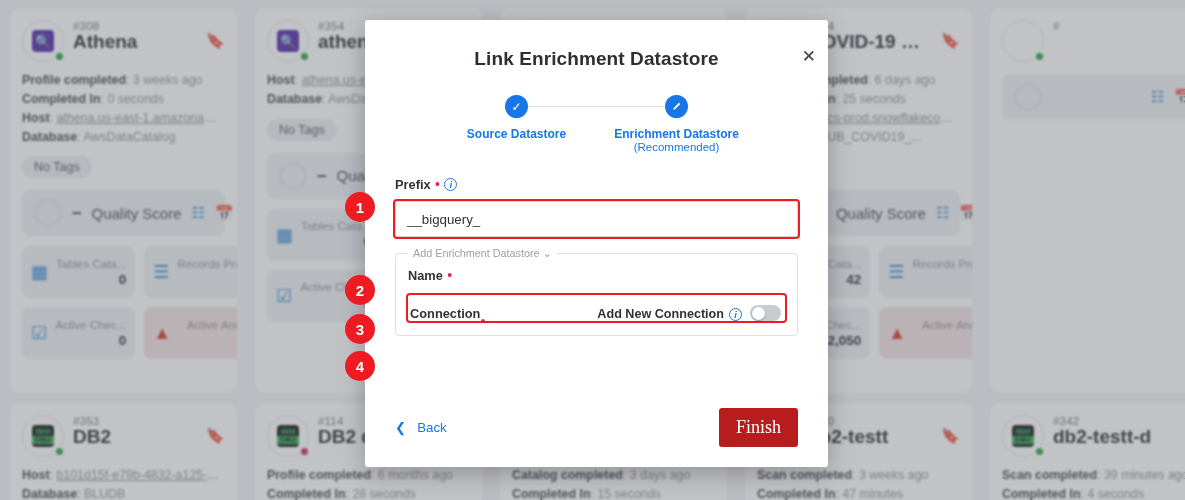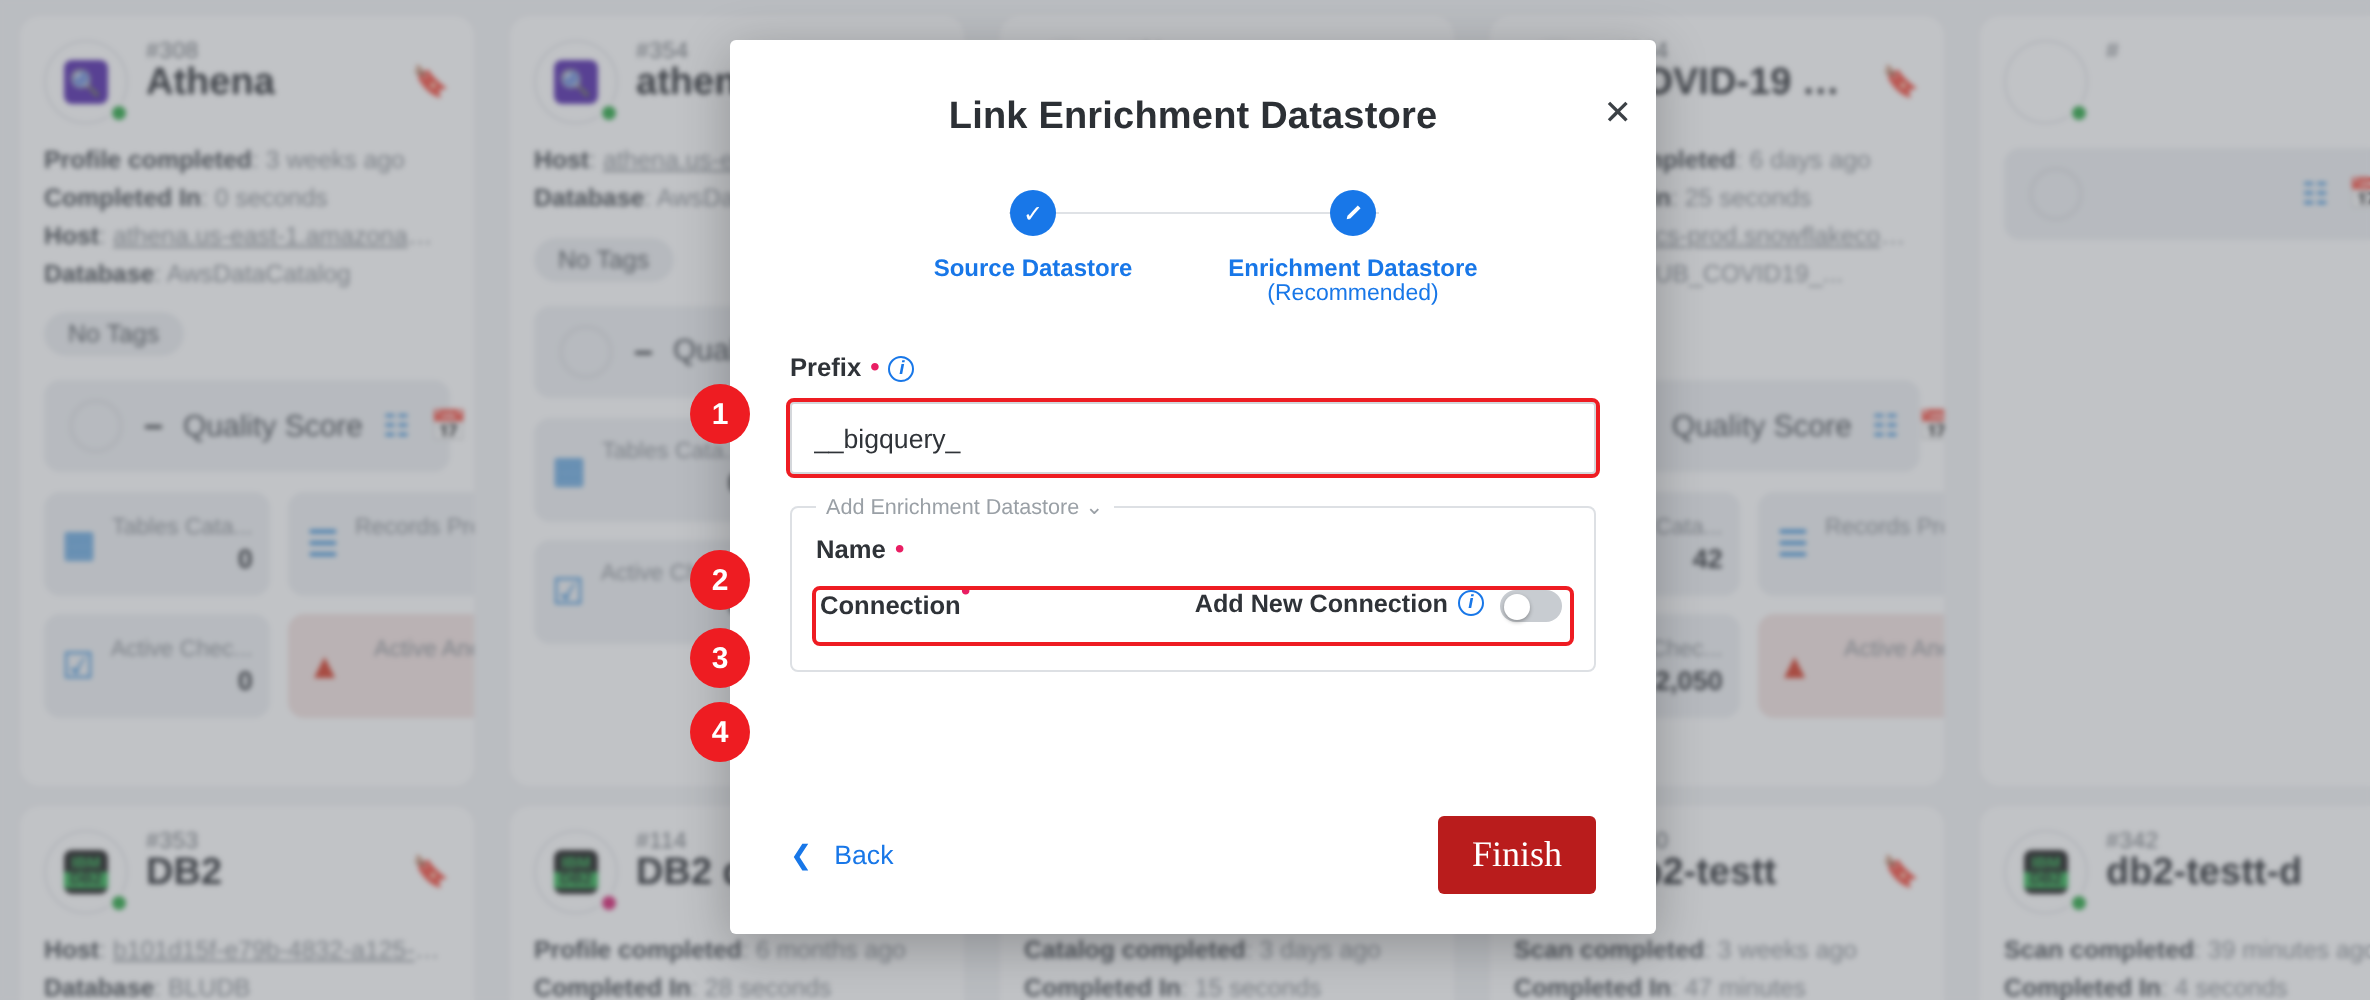--- a/index.html
+++ b/index.html
@@ -170,21 +170,21 @@
   .hl { outline: 2.5px solid #ee1c22; outline-offset: 0px; border-radius: 2px; }
 
   fieldset.group {
     margin-top: 10px; border: 1px solid #dde0e4; border-radius: 4px;
     padding: 6px 12px 14px 12px;
   }
   fieldset.group legend {
     font-size: 10.8px; color: #9aa0a6; padding: 0 5px;
   }
   .conn-row {
-    margin-top: 11px; display: flex; align-items: flex-start;
+    margin-top: 11px; display: flex; align-items: flex-end;
     height: 26px; padding: 0 4px 0 2px;
   }
   .conn-spacer { flex: 1; }
   .add-conn { font-size: 12.6px; color: #2f3338; font-weight: 600; }
   .toggle {
     width: 31px; height: 16px; border-radius: 9px; background: #c8ccd1;
     position: relative; margin-left: 8px; flex: none;
   }
   .toggle .knob {
     position: absolute; left: 1.5px; top: 1.5px;

